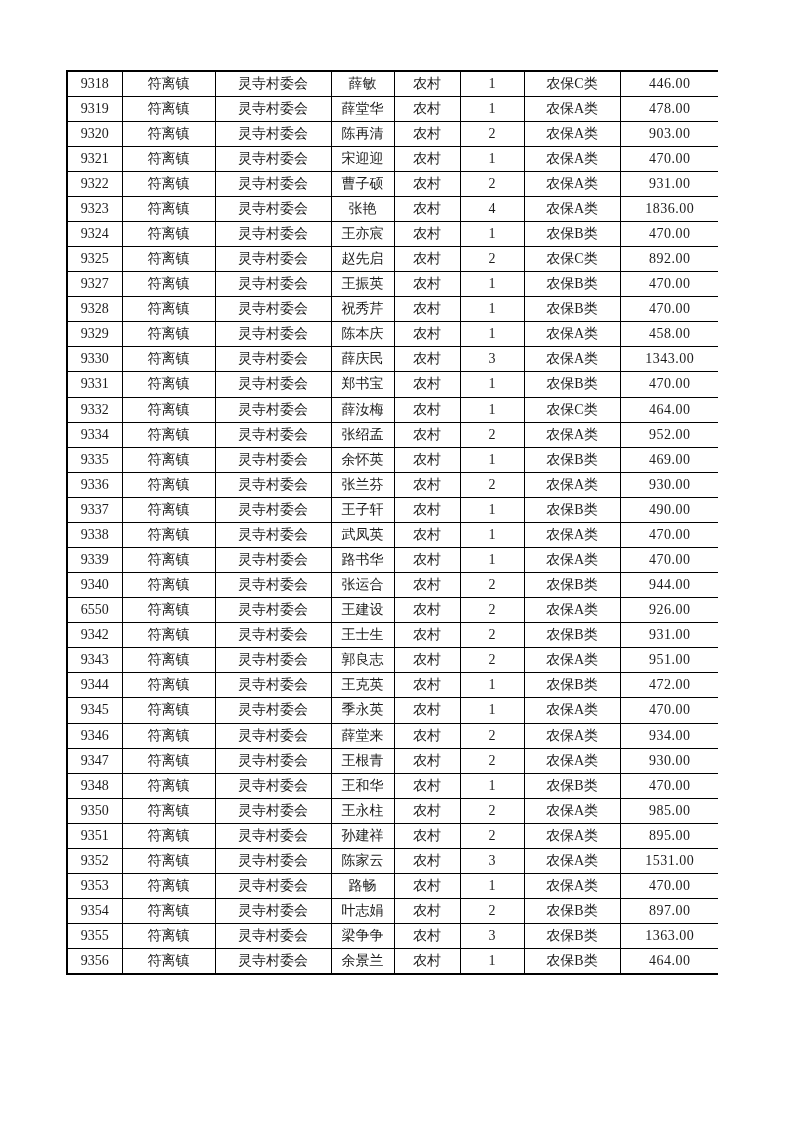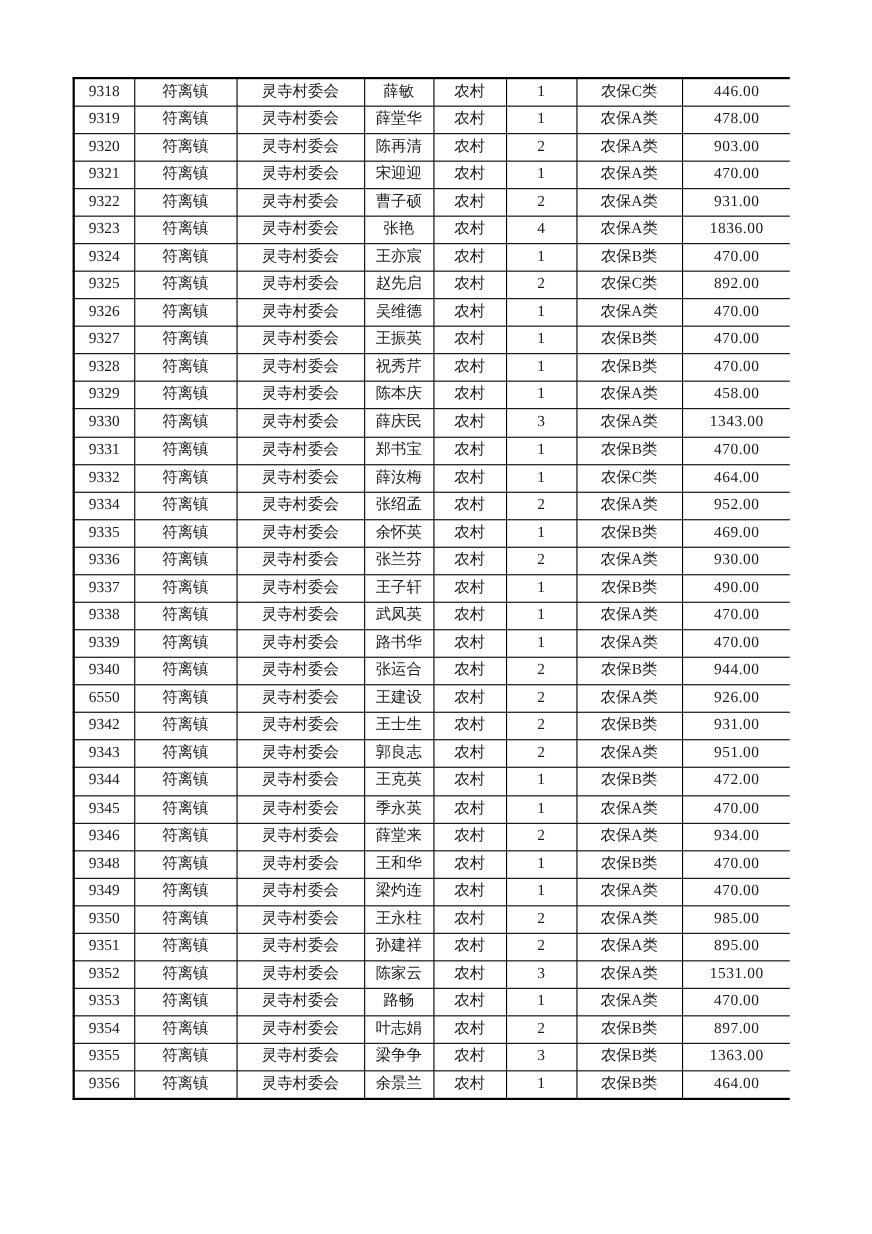--- a/index.html
+++ b/index.html
@@ -133,30 +133,20 @@
           <td class="cell-id">9325</td>
           <td class="cell-town">符离镇</td>
           <td class="cell-village">灵寺村委会</td>
           <td class="cell-person">赵先启</td>
           <td class="cell-type">农村</td>
           <td class="cell-count">2</td>
           <td class="cell-category">农保C类</td>
           <td class="cell-amount">892.00</td>
         </tr>
         <tr>
-          <td class="cell-id">9326</td>
-          <td class="cell-town">符离镇</td>
-          <td class="cell-village">灵寺村委会</td>
-          <td class="cell-person">吴维德</td>
-          <td class="cell-type">农村</td>
-          <td class="cell-count">1</td>
-          <td class="cell-category">农保A类</td>
-          <td class="cell-amount">470.00</td>
-        </tr>
-        <tr>
           <td class="cell-id">9327</td>
           <td class="cell-town">符离镇</td>
           <td class="cell-village">灵寺村委会</td>
           <td class="cell-person">王振英</td>
           <td class="cell-type">农村</td>
           <td class="cell-count">1</td>
           <td class="cell-category">农保B类</td>
           <td class="cell-amount">470.00</td>
         </tr>
         <tr>
@@ -333,37 +323,37 @@
           <td class="cell-id">9346</td>
           <td class="cell-town">符离镇</td>
           <td class="cell-village">灵寺村委会</td>
           <td class="cell-person">薛堂来</td>
           <td class="cell-type">农村</td>
           <td class="cell-count">2</td>
           <td class="cell-category">农保A类</td>
           <td class="cell-amount">934.00</td>
         </tr>
         <tr>
+          <td class="cell-id">9347</td>
+          <td class="cell-town">符离镇</td>
+          <td class="cell-village">灵寺村委会</td>
+          <td class="cell-person">王根青</td>
+          <td class="cell-type">农村</td>
+          <td class="cell-count">2</td>
+          <td class="cell-category">农保A类</td>
+          <td class="cell-amount">930.00</td>
+        </tr>
+        <tr>
           <td class="cell-id">9348</td>
           <td class="cell-town">符离镇</td>
           <td class="cell-village">灵寺村委会</td>
           <td class="cell-person">王和华</td>
           <td class="cell-type">农村</td>
           <td class="cell-count">1</td>
           <td class="cell-category">农保B类</td>
-          <td class="cell-amount">470.00</td>
-        </tr>
-        <tr>
-          <td class="cell-id">9349</td>
-          <td class="cell-town">符离镇</td>
-          <td class="cell-village">灵寺村委会</td>
-          <td class="cell-person">梁灼连</td>
-          <td class="cell-type">农村</td>
-          <td class="cell-count">1</td>
-          <td class="cell-category">农保A类</td>
           <td class="cell-amount">470.00</td>
         </tr>
         <tr>
           <td class="cell-id">9350</td>
           <td class="cell-town">符离镇</td>
           <td class="cell-village">灵寺村委会</td>
           <td class="cell-person">王永柱</td>
           <td class="cell-type">农村</td>
           <td class="cell-count">2</td>
           <td class="cell-category">农保A类</td>

